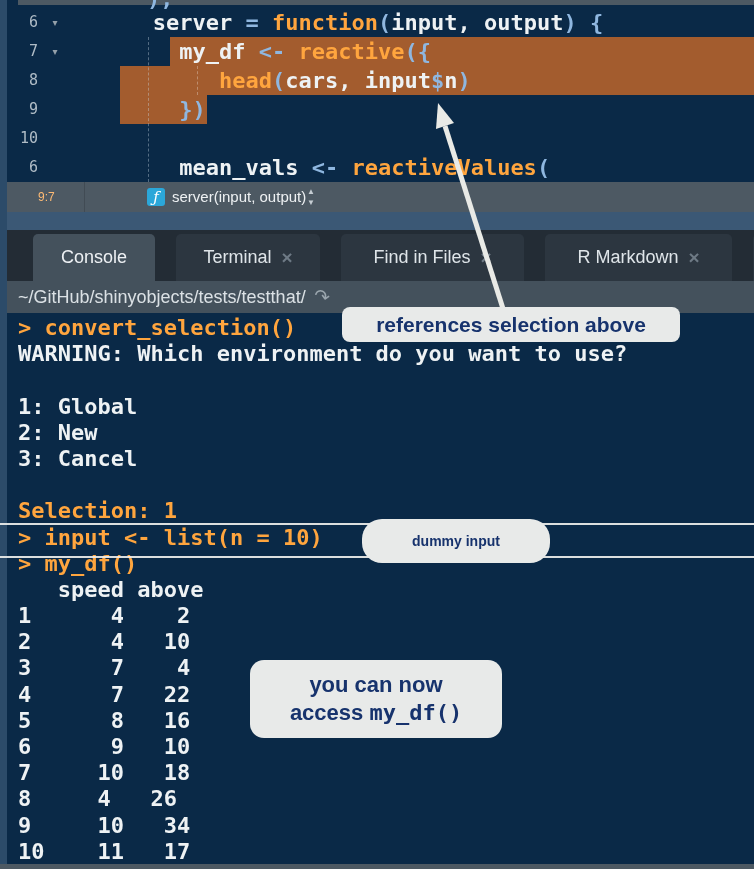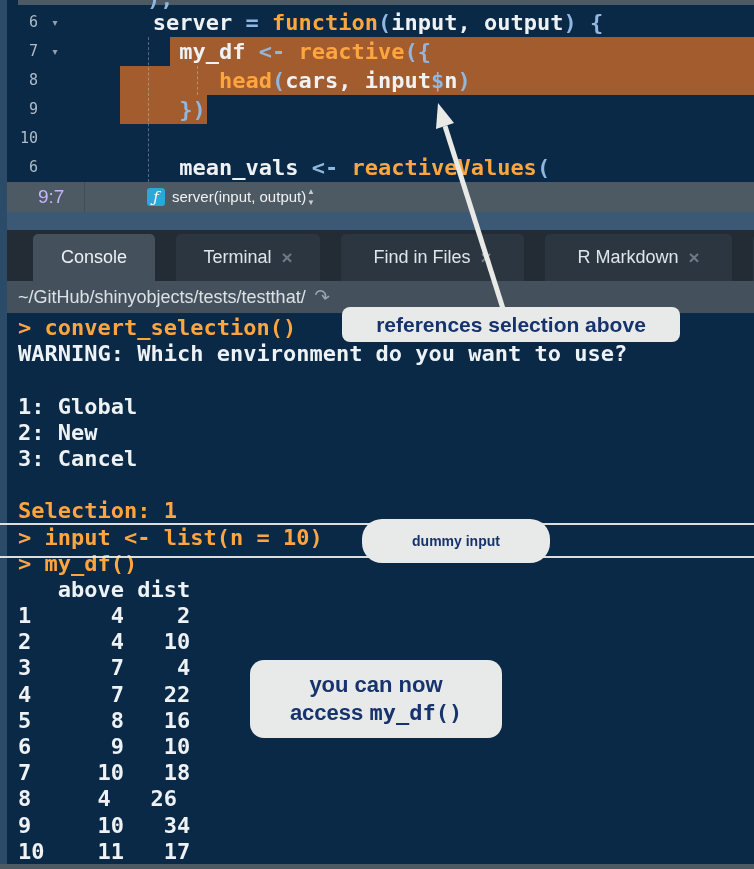--- a/index.html
+++ b/index.html
@@ -31,21 +31,21 @@
   #guide-2{left:197px;top:66px;height:29px;border-left-color:rgba(255,255,255,.3);}
   #code-rows{position:absolute;left:7px;top:8px;width:747px;z-index:3;}
   .code-row{position:relative;height:29px;line-height:29px;}
   .gutter-num{position:absolute;left:0;top:0;width:31px;text-align:right;font-family:"DejaVu Sans Mono",monospace;font-size:15px;color:var(--gutter);}
   .fold{position:absolute;left:40px;top:0;width:16px;font-size:10px;color:#94a0aa;text-align:center;}
   .code-text{position:absolute;left:106px;top:0;white-space:pre;font-family:"DejaVu Sans Mono",monospace;font-size:22px;font-weight:bold;}
   .tok-w{color:var(--code-text);} .tok-o{color:var(--orange);} .tok-b{color:var(--blue);}
   
   #statusbar{position:absolute;left:7px;top:182px;width:747px;height:30px;background:var(--bar);z-index:4;}
   #statusbar .divider{position:absolute;left:77px;top:0;width:1px;height:30px;background:rgba(0,0,0,.15);}
-  #status-pos{position:absolute;left:31px;top:0;line-height:30px;font-size:19px;color:#c4b5fd;}
+  #status-pos{position:absolute;left:31px;top:0;line-height:30px;font-size:12px;color:#fdba74;}
   #f-icon{position:absolute;left:140px;top:6px;width:18px;height:18px;border-radius:3px;background:var(--ficon);
     color:#fff;font-family:"DejaVu Serif",serif;font-style:italic;font-size:15px;line-height:18px;text-align:center;}
   #status-scope{position:absolute;left:165px;top:0;line-height:30px;font-size:15px;color:#eef1f3;}
   #scope-arrows{position:absolute;left:300px;top:4px;display:flex;flex-direction:column;gap:0;color:#c6cdd3;font-size:8px;line-height:11px;}
   
   #tabbar{position:absolute;left:7px;top:230px;width:747px;height:51px;background:var(--tabbar);display:flex;padding-left:10px;box-sizing:border-box;align-items:flex-end;z-index:4;}
   .tab{height:47px;margin-right:5px;background:var(--tab);border-radius:5px 5px 0 0;display:flex;align-items:center;justify-content:center;gap:10px;font-size:18px;color:#dfe5e9;flex:none;margin-left:16px;}
   .tab.active{background:var(--tab-active);color:#eef1f4;}
   .tab-close{color:#6e7a85;font-size:19px;font-weight:bold;}
   #pathbar{position:absolute;left:7px;top:281px;width:747px;height:32px;background:var(--tab-active);z-index:3;}
@@ -152,21 +152,21 @@
       <div class="cline input">&gt; convert_selection()</div>
       <div class="cline output">WARNING: Which environment do you want to use?</div>
       <div class="cline output"> </div>
       <div class="cline output">1: Global</div>
       <div class="cline output">2: New</div>
       <div class="cline output">3: Cancel</div>
       <div class="cline output"> </div>
       <div class="cline input">Selection: 1</div>
       <div class="cline input">&gt; input &lt;- list(n = 10)</div>
       <div class="cline input">&gt; my_df()</div>
-      <div class="cline output">   above dist</div>
+      <div class="cline output">   speed above</div>
       <div class="cline output">1      4    2</div>
       <div class="cline output">2      4   10</div>
       <div class="cline output">3      7    4</div>
       <div class="cline output">4      7   22</div>
       <div class="cline output">5      8   16</div>
       <div class="cline output">6      9   10</div>
       <div class="cline output">7     10   18</div>
       <div class="cline output">8     4   26</div>
       <div class="cline output">9     10   34</div>
       <div class="cline output">10    11   17</div>

